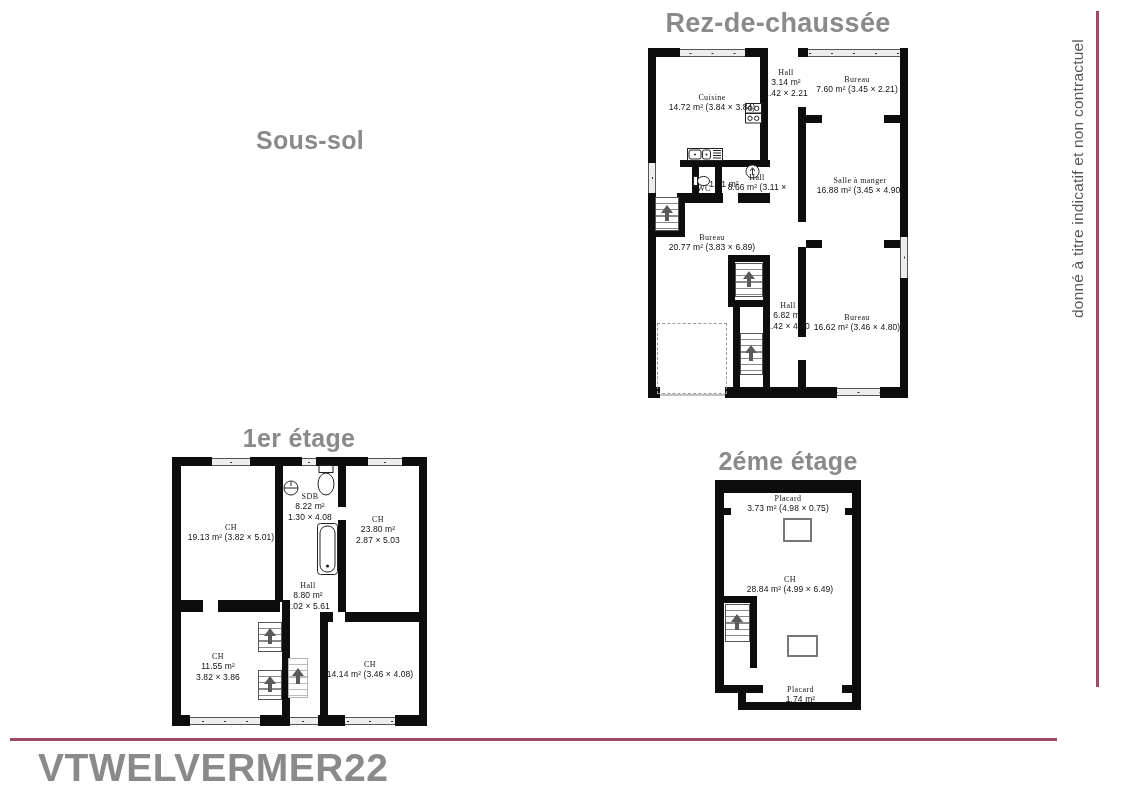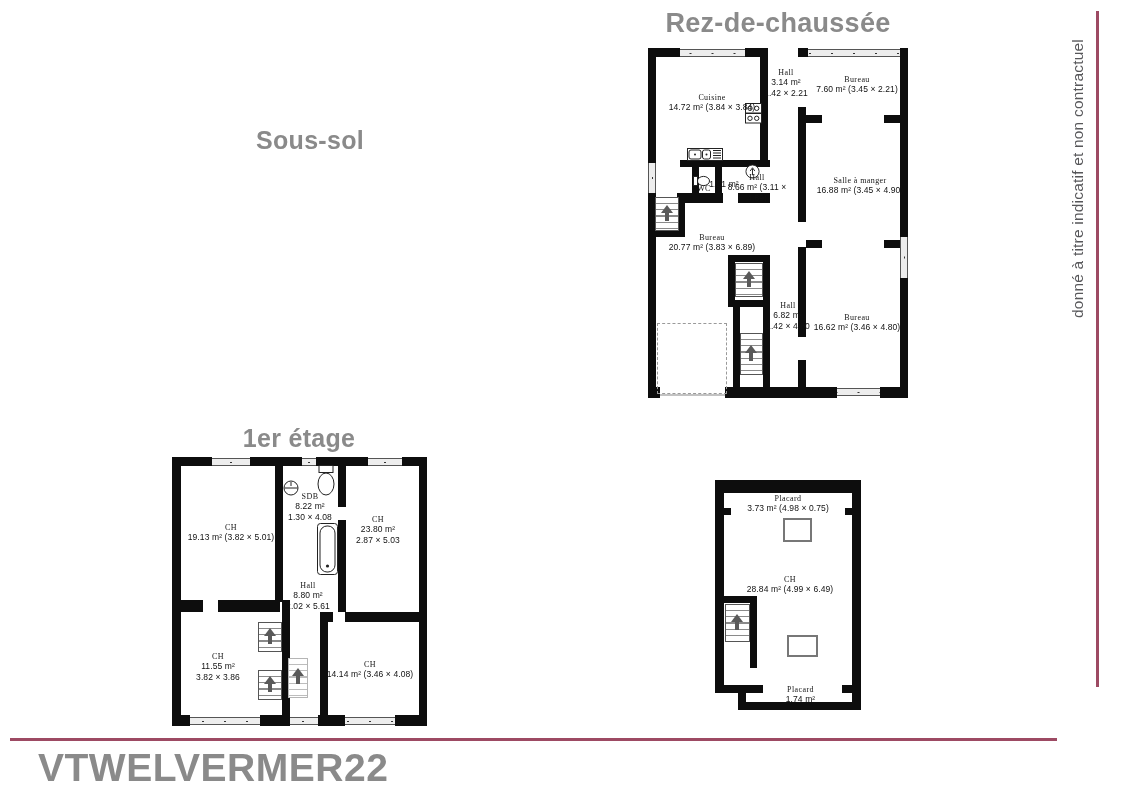--- a/index.html
+++ b/index.html
@@ -40,20 +40,21 @@
       transform-origin:top left;font-size:15.5px;color:#57575a;letter-spacing:.2px;}
 </style>
 </head>
 <body>
 
 <div id="canvas">
 
   <div class="title" style="left: 645px; top: 8px; width: 266px; font-size: 27px; color: rgb(138, 138, 138);">Rez-de-chaussée</div>
   <div class="title" style="left: 230px; top: 126px; width: 160px; color: rgb(138, 138, 138);">Sous-sol</div>
   <div class="title" style="left: 170px; top: 424px; width: 258px; color: rgb(138, 138, 138);">1er étage</div>
+  <div class="title" style="left: 713px; top: 447px; width: 150px; color: rgb(138, 138, 138);">2éme étage</div>
 
 
   <div class="plan" style="left:645px;top:45px;width:266px;height:358px;">
 
     <div class="w" style="left: 3px; top: 3px; width: 8px; height: 115px; background: rgb(13, 13, 13);"></div>
     <div class="winv" style="left:3px;top:118px;height:30px;"></div>
     <div class="w" style="left: 3px; top: 148px; width: 8px; height: 205px; background: rgb(13, 13, 13);"></div>
     <div class="w" style="left: 3px; top: 3px; width: 32px; height: 9px; background: rgb(13, 13, 13);"></div>
     <div class="winh" style="left:35px;top:4px;width:65px;"></div>
     <div class="w" style="left: 100px; top: 3px; width: 23px; height: 9px; background: rgb(13, 13, 13);"></div>

